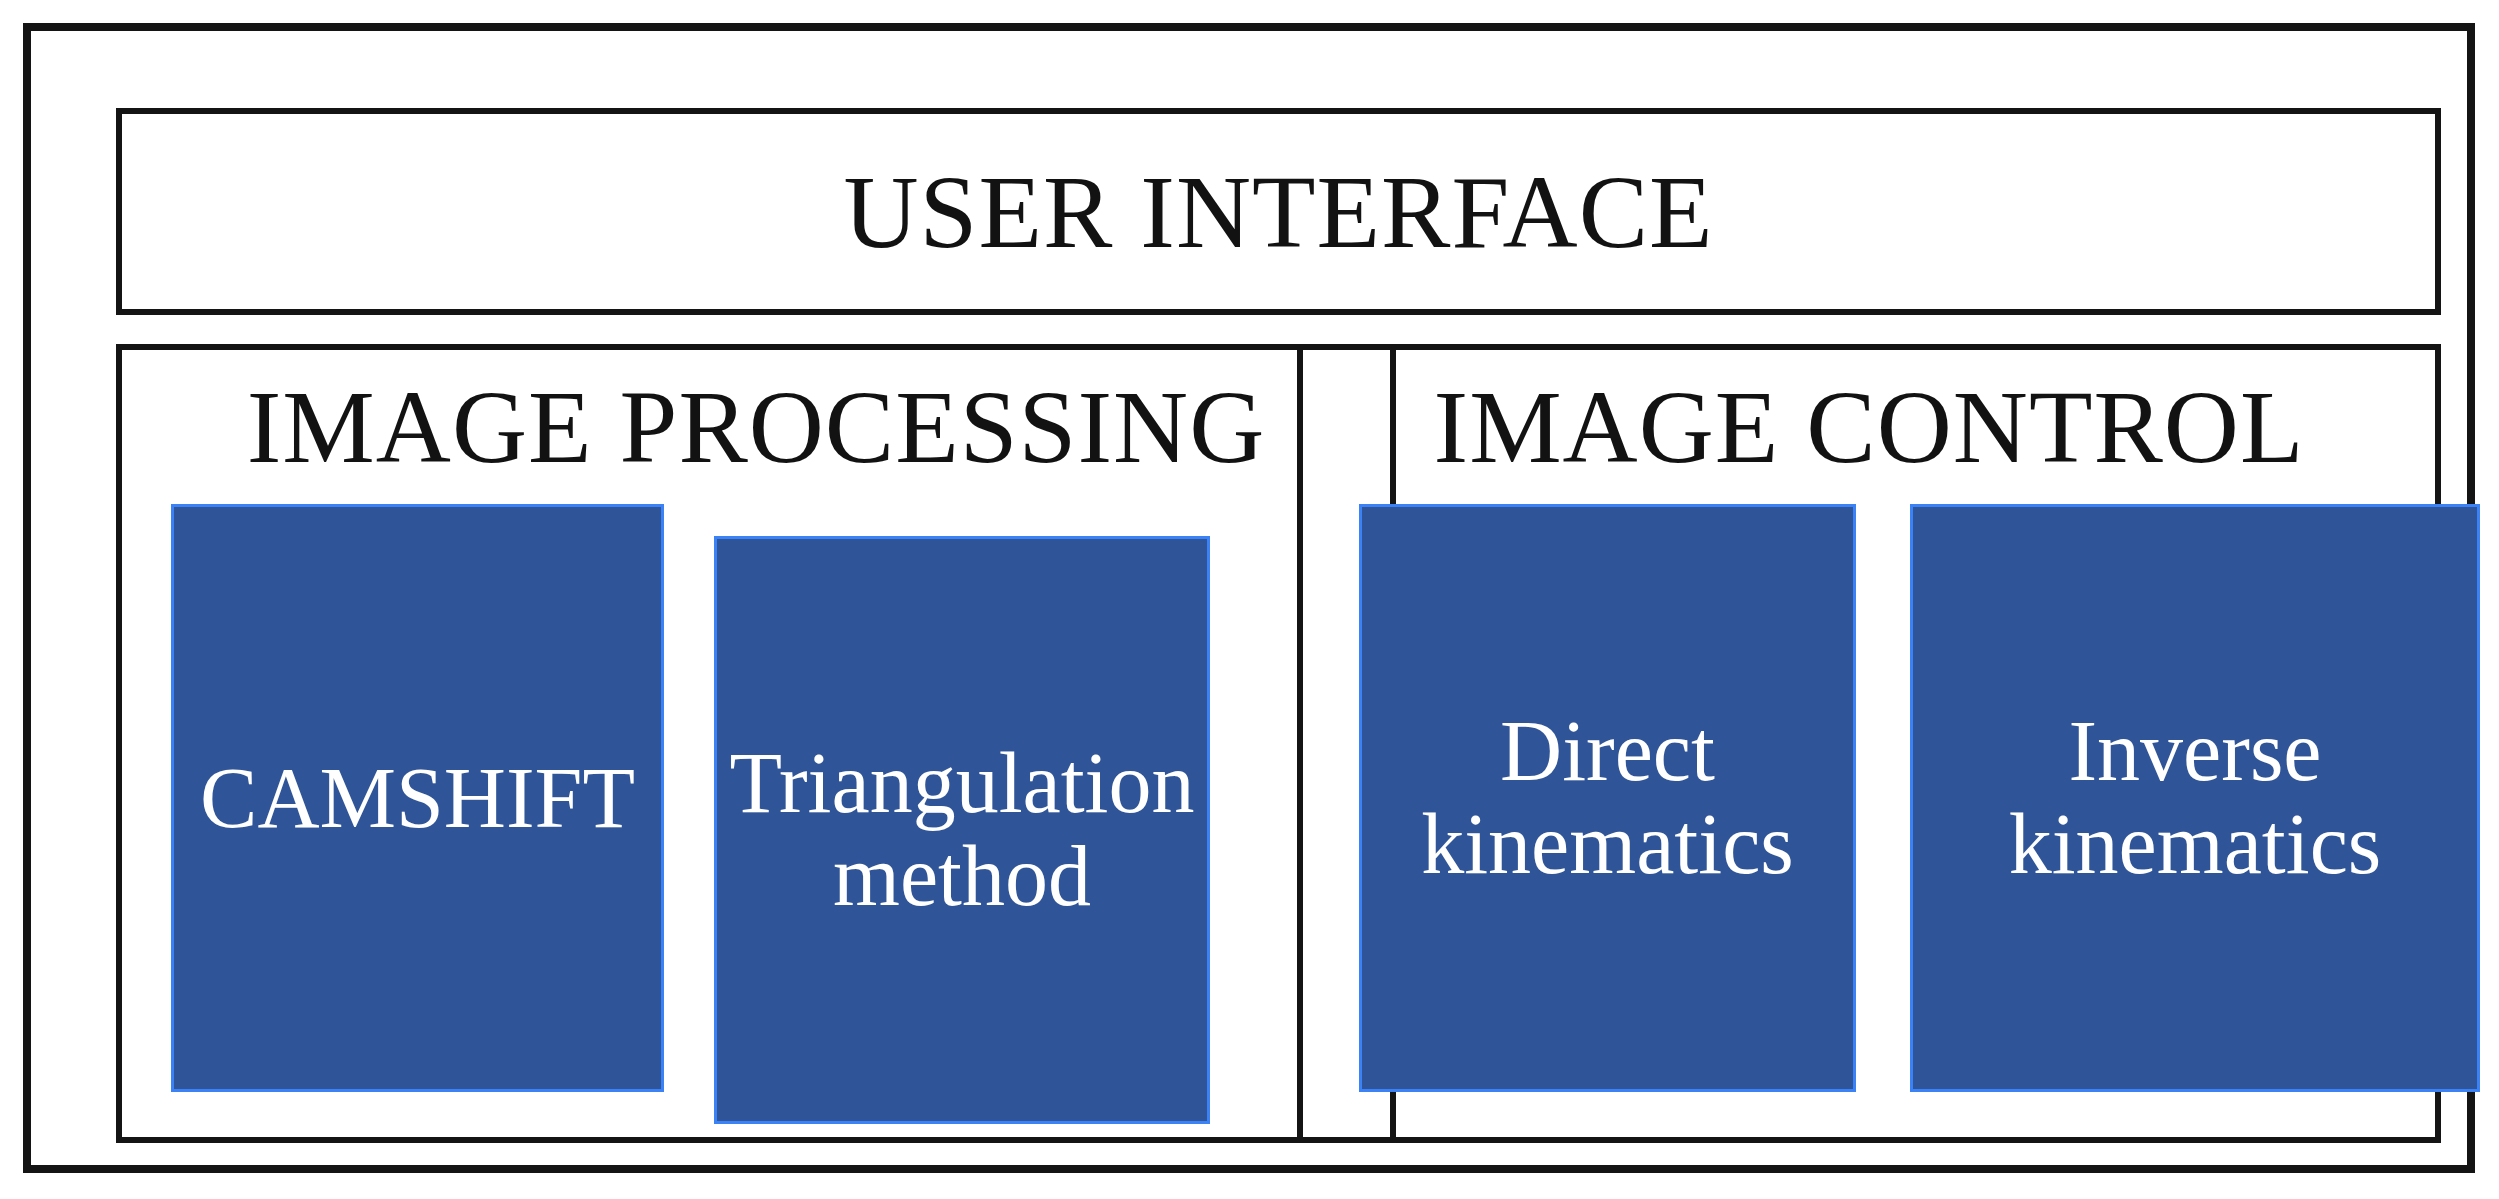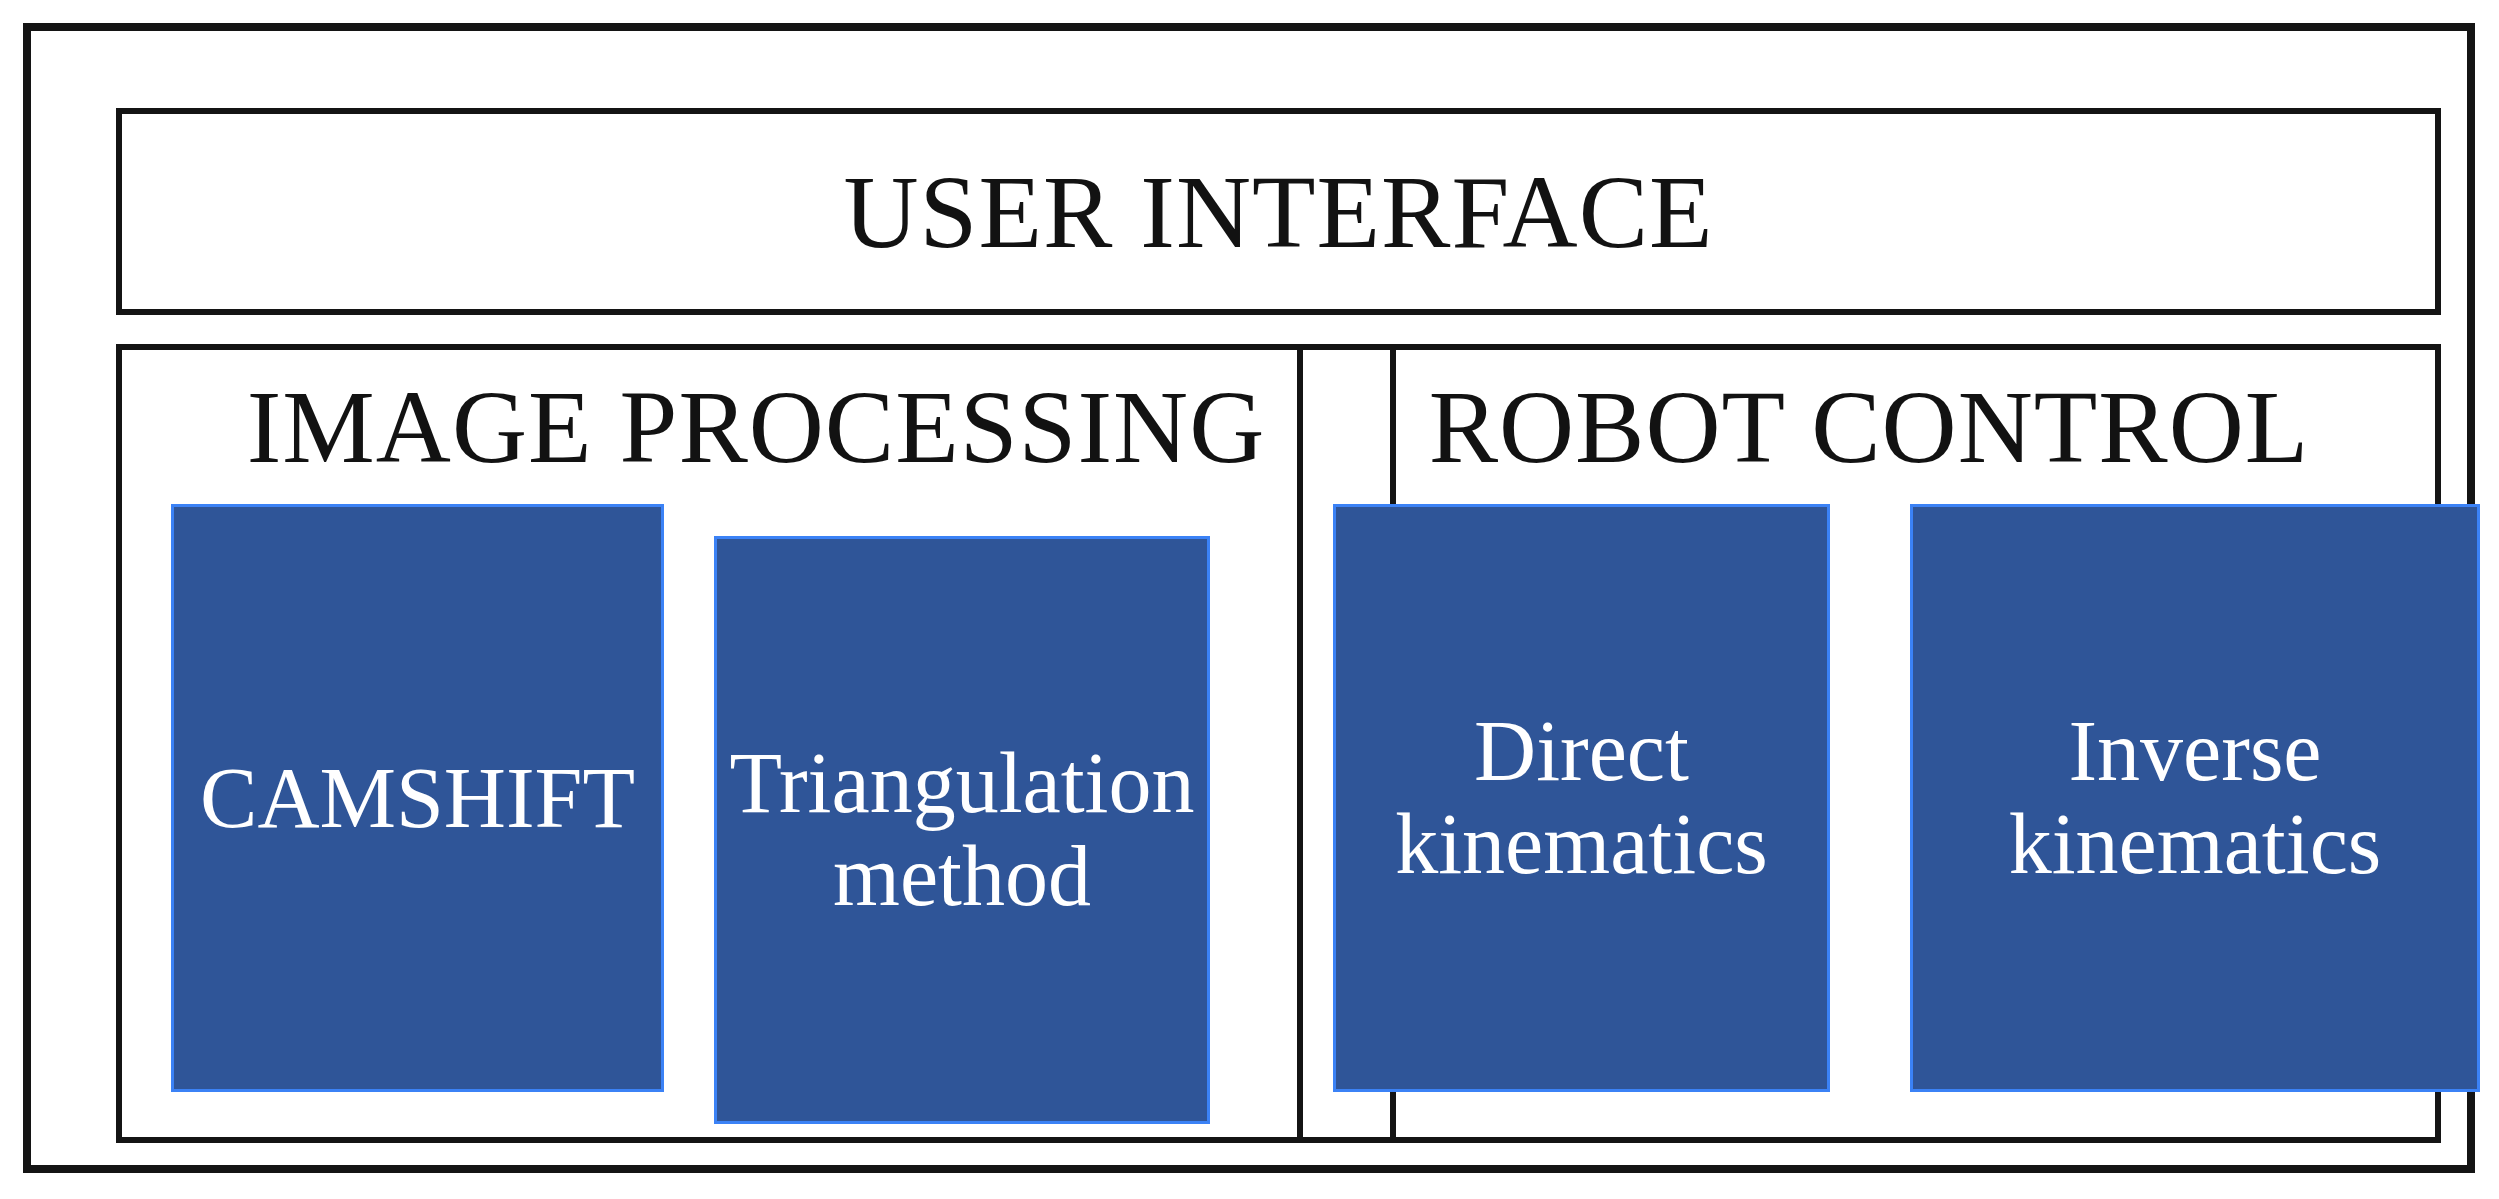--- a/index.html
+++ b/index.html
@@ -84,21 +84,21 @@
     align-items: center;
     justify-content: center;
     text-align: center;
     color: var(--moduleText, #ffffff);
     font-size: 86px;
     line-height: 1.08;
     padding: 14px 8px;
   }
   .module.camshift      { left: 49px;  width: 493px; }
   .module.triangulation { left: 592px; width: 496px; margin-top: 32px; }
-  .module.direct        { left: 30px;  width: 497px; }
+  .module.direct        { left: 56px;  width: 497px; }
   .module.inverse       { left: 607px; width: 570px; }
 </style>
 </head>
 <body>
 
 <div class="canvas" style="--moduleFill: #2F5598; --moduleText: #FFFFFF; --outline: #141414; --labelText: #121212; --bg: #FFFFFF;">
   <div class="outer-box">
 
     <div class="ui-box">
       <span class="ui-title">USER INTERFACE</span>
@@ -108,21 +108,21 @@
       <div class="section-title">IMAGE PROCESSING</div>
       <div class="module camshift">
         <span>CAMSHIFT</span>
       </div>
       <div class="module triangulation">
         <span>Triangulation method</span>
       </div>
     </div>
 
     <div class="section-box robot-control">
-      <div class="section-title">ROBOT CONTROL</div>
+      <div class="section-title">IMAGE CONTROL</div>
       <div class="module direct">
         <span>Direct kinematics</span>
       </div>
       <div class="module inverse">
         <span>Inverse kinematics</span>
       </div>
     </div>
 
   </div>
 </div>

